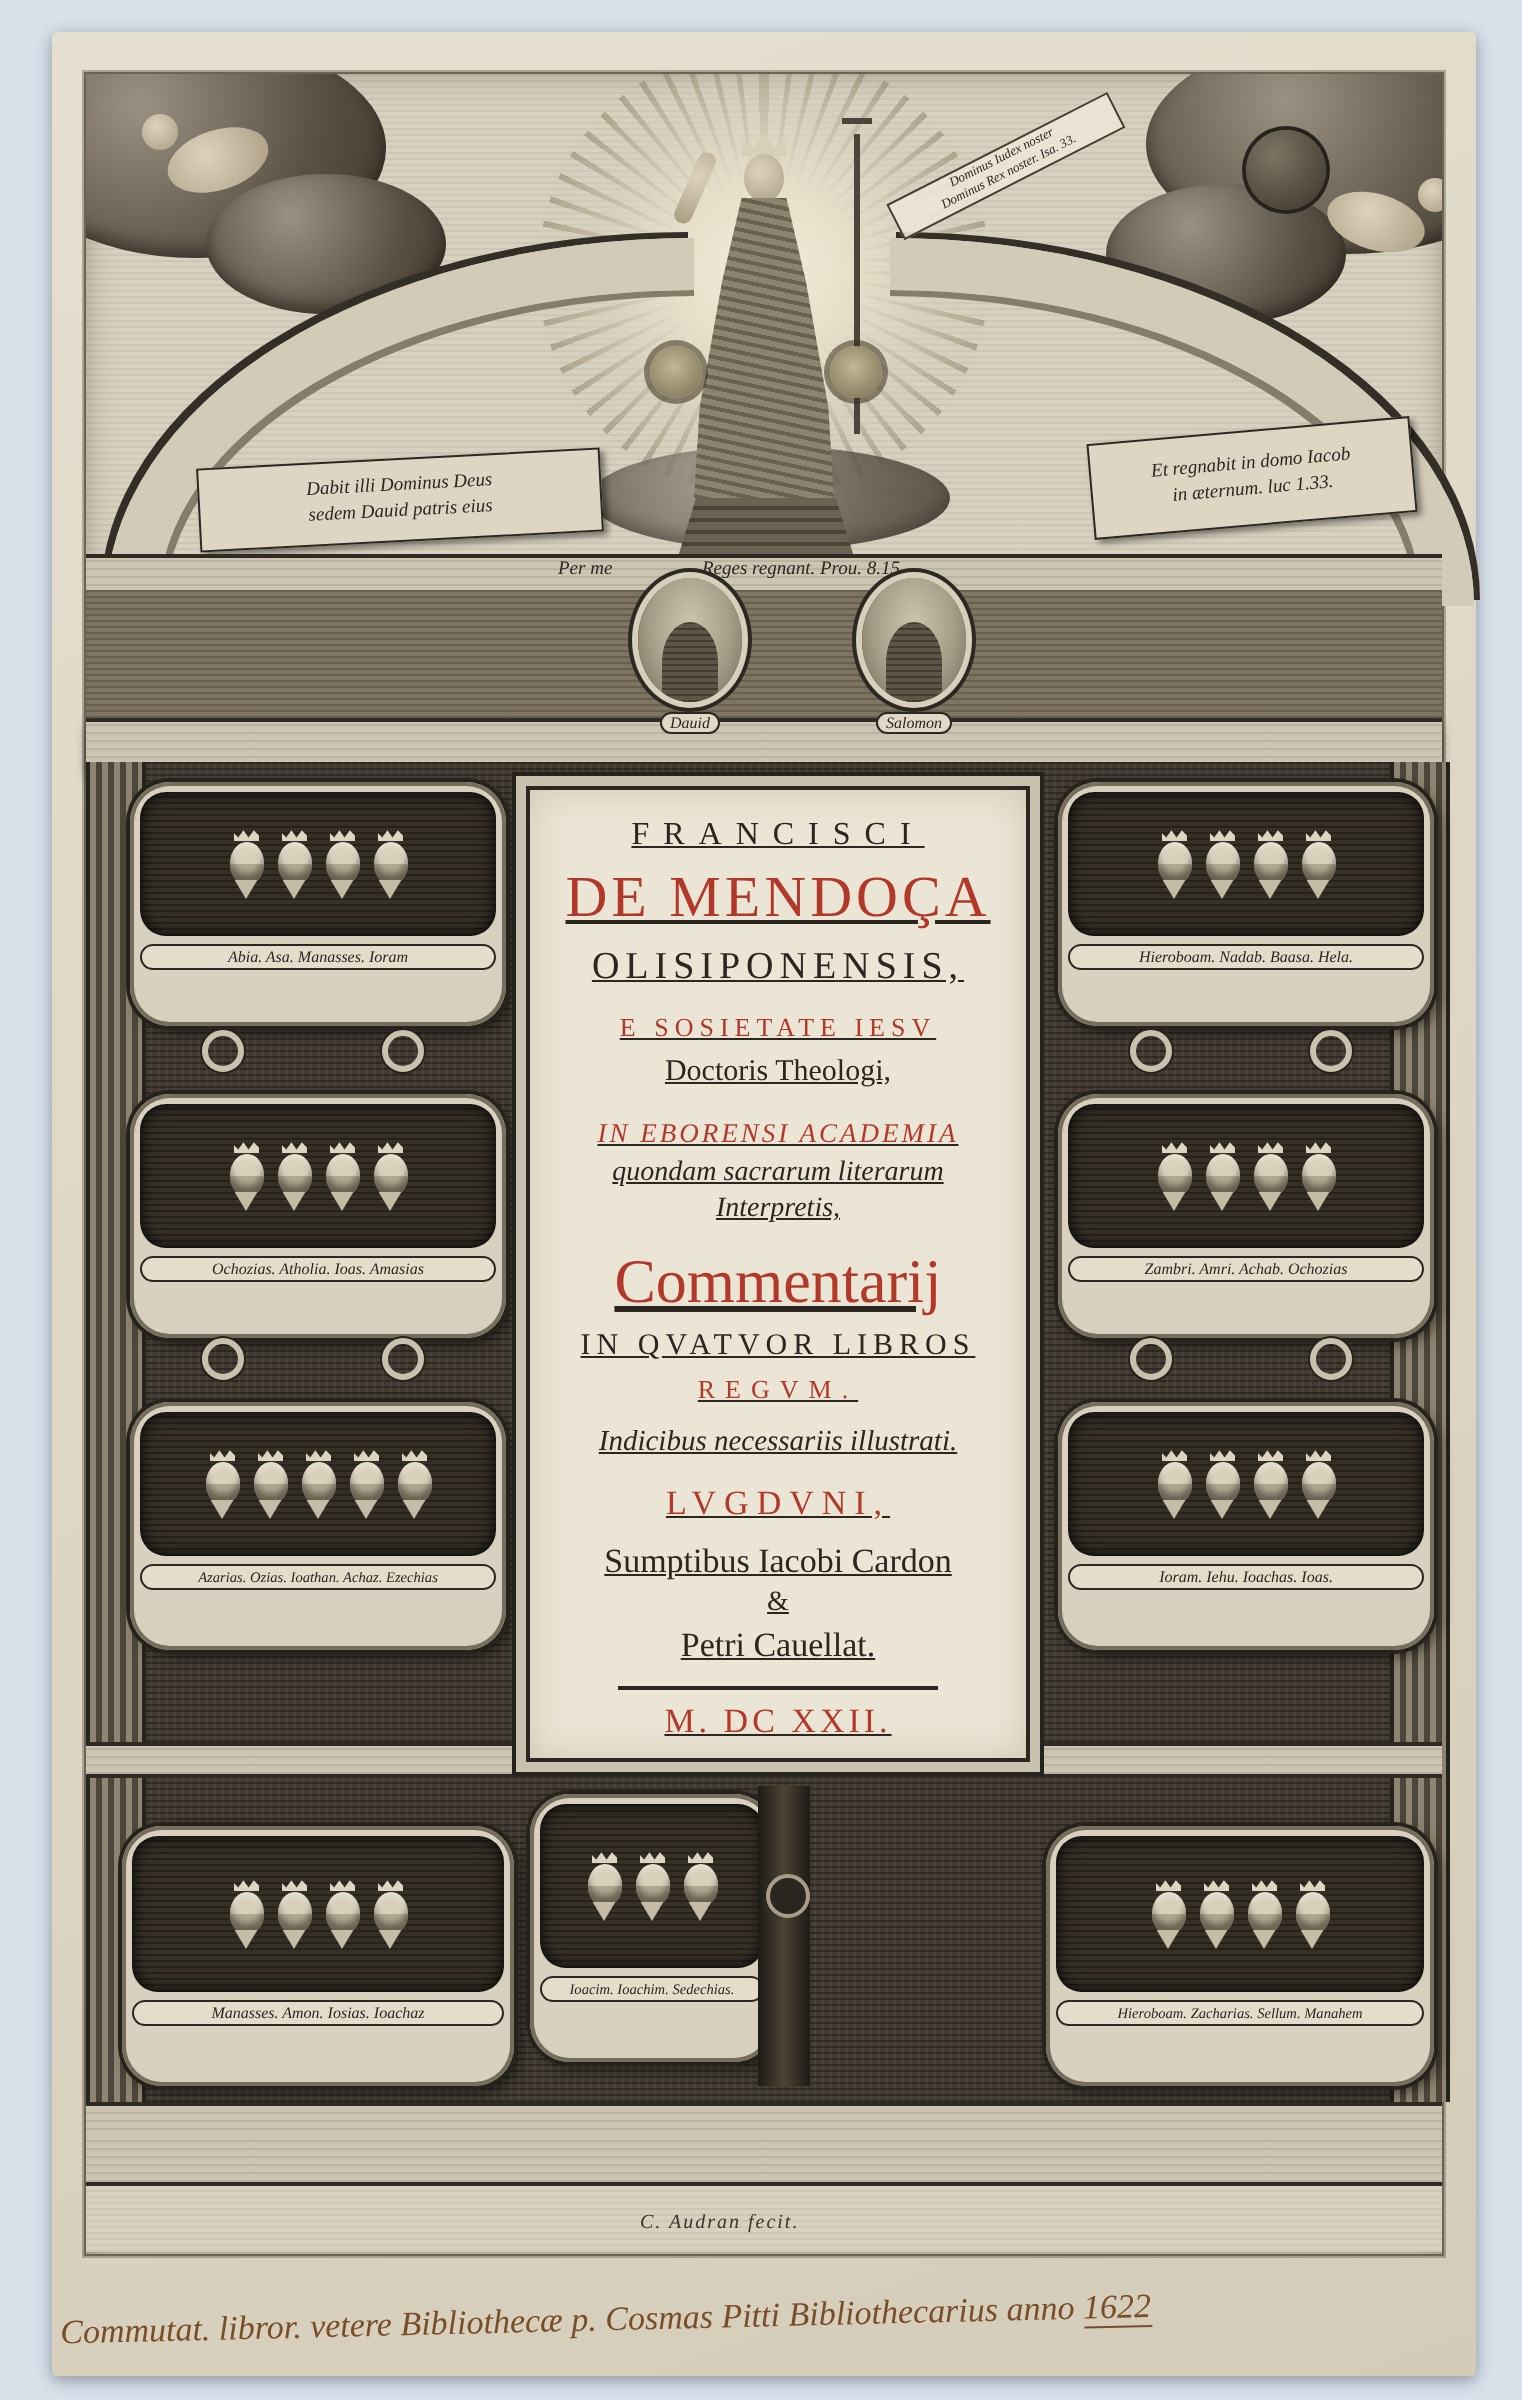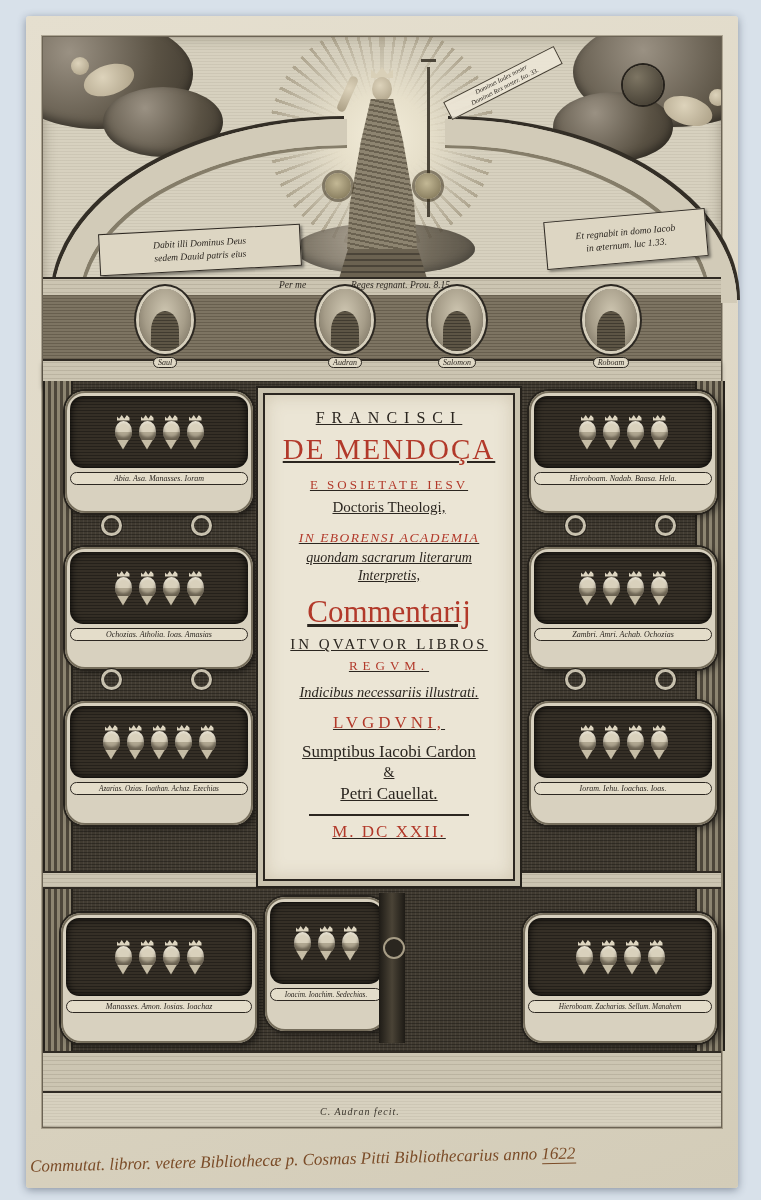--- a/index.html
+++ b/index.html
@@ -113,43 +113,31 @@
       <span>Et regnabit in domo Iacob</span>
       <span>in æternum. luc 1.33.</span>
     </div>
 
     <div class="abs stone moulding" style="left:0;top:240px;width:678px;height:18px;"></div>
     <div class="abs tt" style="left:236px;top:243px;font-size:9.5px;font-style:italic;color:#2b2620;">Per me</div>
     <div class="abs tt" style="left:308px;top:243px;font-size:9.5px;font-style:italic;color:#2b2620;">Reges regnant. Prou. 8.15</div>
     <div class="abs frieze-tone" style="left:0;top:258px;width:678px;height:64px;"></div>
     <div class="abs stone moulding" style="left:0;top:322px;width:678px;height:22px;box-shadow:0 4px 5px rgba(0,0,0,.4);"></div>
 
-    <div class="abs medallion" style="left:92px;top:252px;width:60px;">
-      <div class="med-oval">
-          <div class="bust"></div>
-        </div>
-      <div class="med-label">Saul</div>
-    </div>
     <div class="abs medallion" style="left:272px;top:252px;width:60px;">
       <div class="med-oval">
           <div class="bust"></div>
         </div>
-      <div class="med-label">Audran</div>
+      <div class="med-label">Dauid</div>
     </div>
     <div class="abs medallion" style="left:384px;top:252px;width:60px;">
       <div class="med-oval">
           <div class="bust"></div>
         </div>
       <div class="med-label">Salomon</div>
-    </div>
-    <div class="abs medallion" style="left:538px;top:252px;width:60px;">
-      <div class="med-oval">
-          <div class="bust"></div>
-        </div>
-      <div class="med-label">Roboam</div>
     </div>
 
     <div class="abs engr" style="left:0;top:344px;width:678px;height:670px;"></div>
     <div class="abs flutes" style="left:0;top:344px;width:26px;height:670px;"></div>
     <div class="abs flutes" style="left:652px;top:344px;width:26px;height:670px;"></div>
     <div class="abs stone moulding" style="left:0;top:834px;width:678px;height:14px;"></div>
 
     <div class="abs cartouche" style="left:22px;top:354px;width:178px;height:112px;">
       <div class="scene" style="height:72px;">
         <span class="king">
@@ -312,20 +300,21 @@
     <div class="abs scroll-dot" style="left:58px;top:632px;"></div>
     <div class="abs scroll-dot" style="left:148px;top:632px;"></div>
     <div class="abs scroll-dot" style="left:522px;top:478px;"></div>
     <div class="abs scroll-dot" style="left:612px;top:478px;"></div>
     <div class="abs scroll-dot" style="left:522px;top:632px;"></div>
     <div class="abs scroll-dot" style="left:612px;top:632px;"></div>
 
     <div class="abs panel" style="left:220px;top:356px;width:240px;height:470px;padding:14px 4px 0;text-decoration:underline;">
       <div class="tt" style="font-size:16px;letter-spacing:7px;">FRANCISCI</div>
       <div class="tt red" style="font-size:29px;letter-spacing:2px;margin-top:6px;">DE MENDOÇA</div>
+      <div class="tt" style="font-size:19px;letter-spacing:3px;margin-top:7px;">OLISIPONENSIS,</div>
       <div class="tt red" style="font-size:13px;letter-spacing:3px;margin-top:11px;">E SOSIETATE IESV</div>
       <div class="tt" style="font-size:15px;margin-top:6px;">Doctoris Theologi,</div>
       <div class="tt red" style="font-size:13.5px;font-style:italic;letter-spacing:1.5px;margin-top:14px;">IN EBORENSI ACADEMIA</div>
       <div class="tt" style="font-size:14px;font-style:italic;margin-top:4px;">quondam sacrarum literarum</div>
       <div class="tt" style="font-size:14px;font-style:italic;margin-top:2px;">Interpretis,</div>
       <div class="tt red" style="font-size:31px;margin-top:10px;">Commentarij</div>
       <div class="tt" style="font-size:15px;letter-spacing:3px;margin-top:6px;">IN QVATVOR LIBROS</div>
       <div class="tt red" style="font-size:13px;letter-spacing:5px;margin-top:5px;">REGVM.</div>
       <div class="tt" style="font-size:14.5px;font-style:italic;margin-top:10px;">Indicibus necessariis illustrati.</div>
       <div class="tt red" style="font-size:17px;letter-spacing:4px;margin-top:12px;text-align:right;">LVGDVNI,</div>

